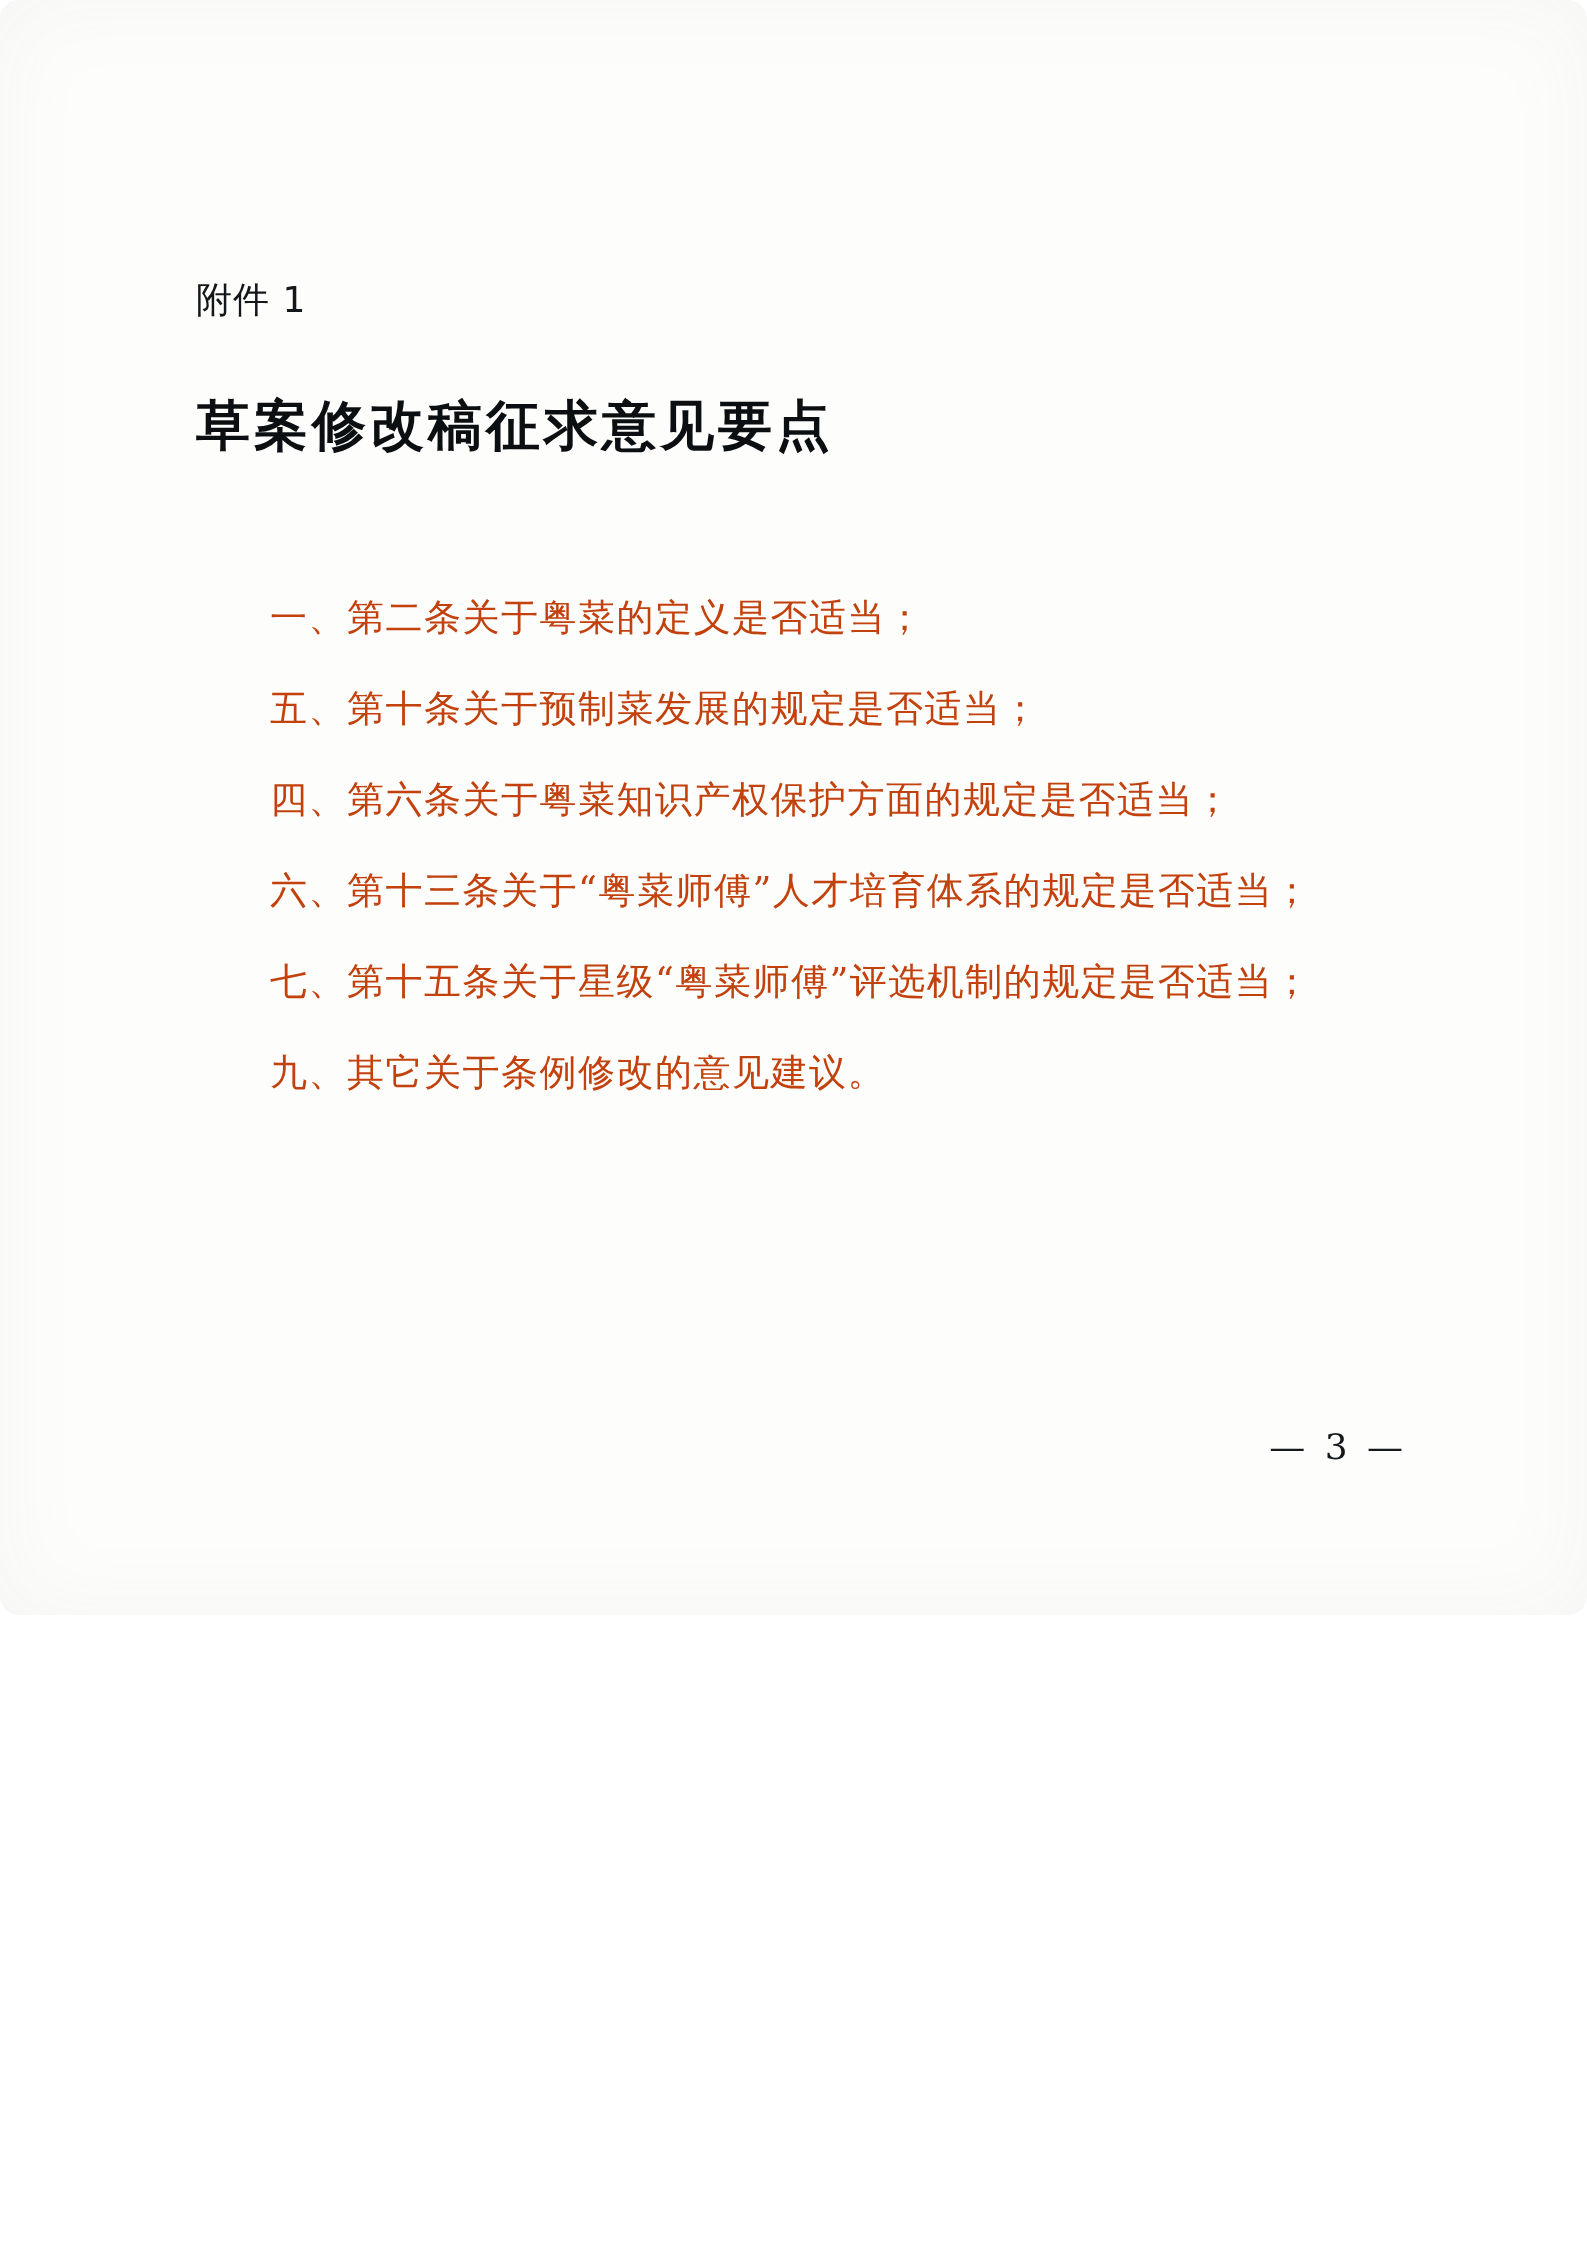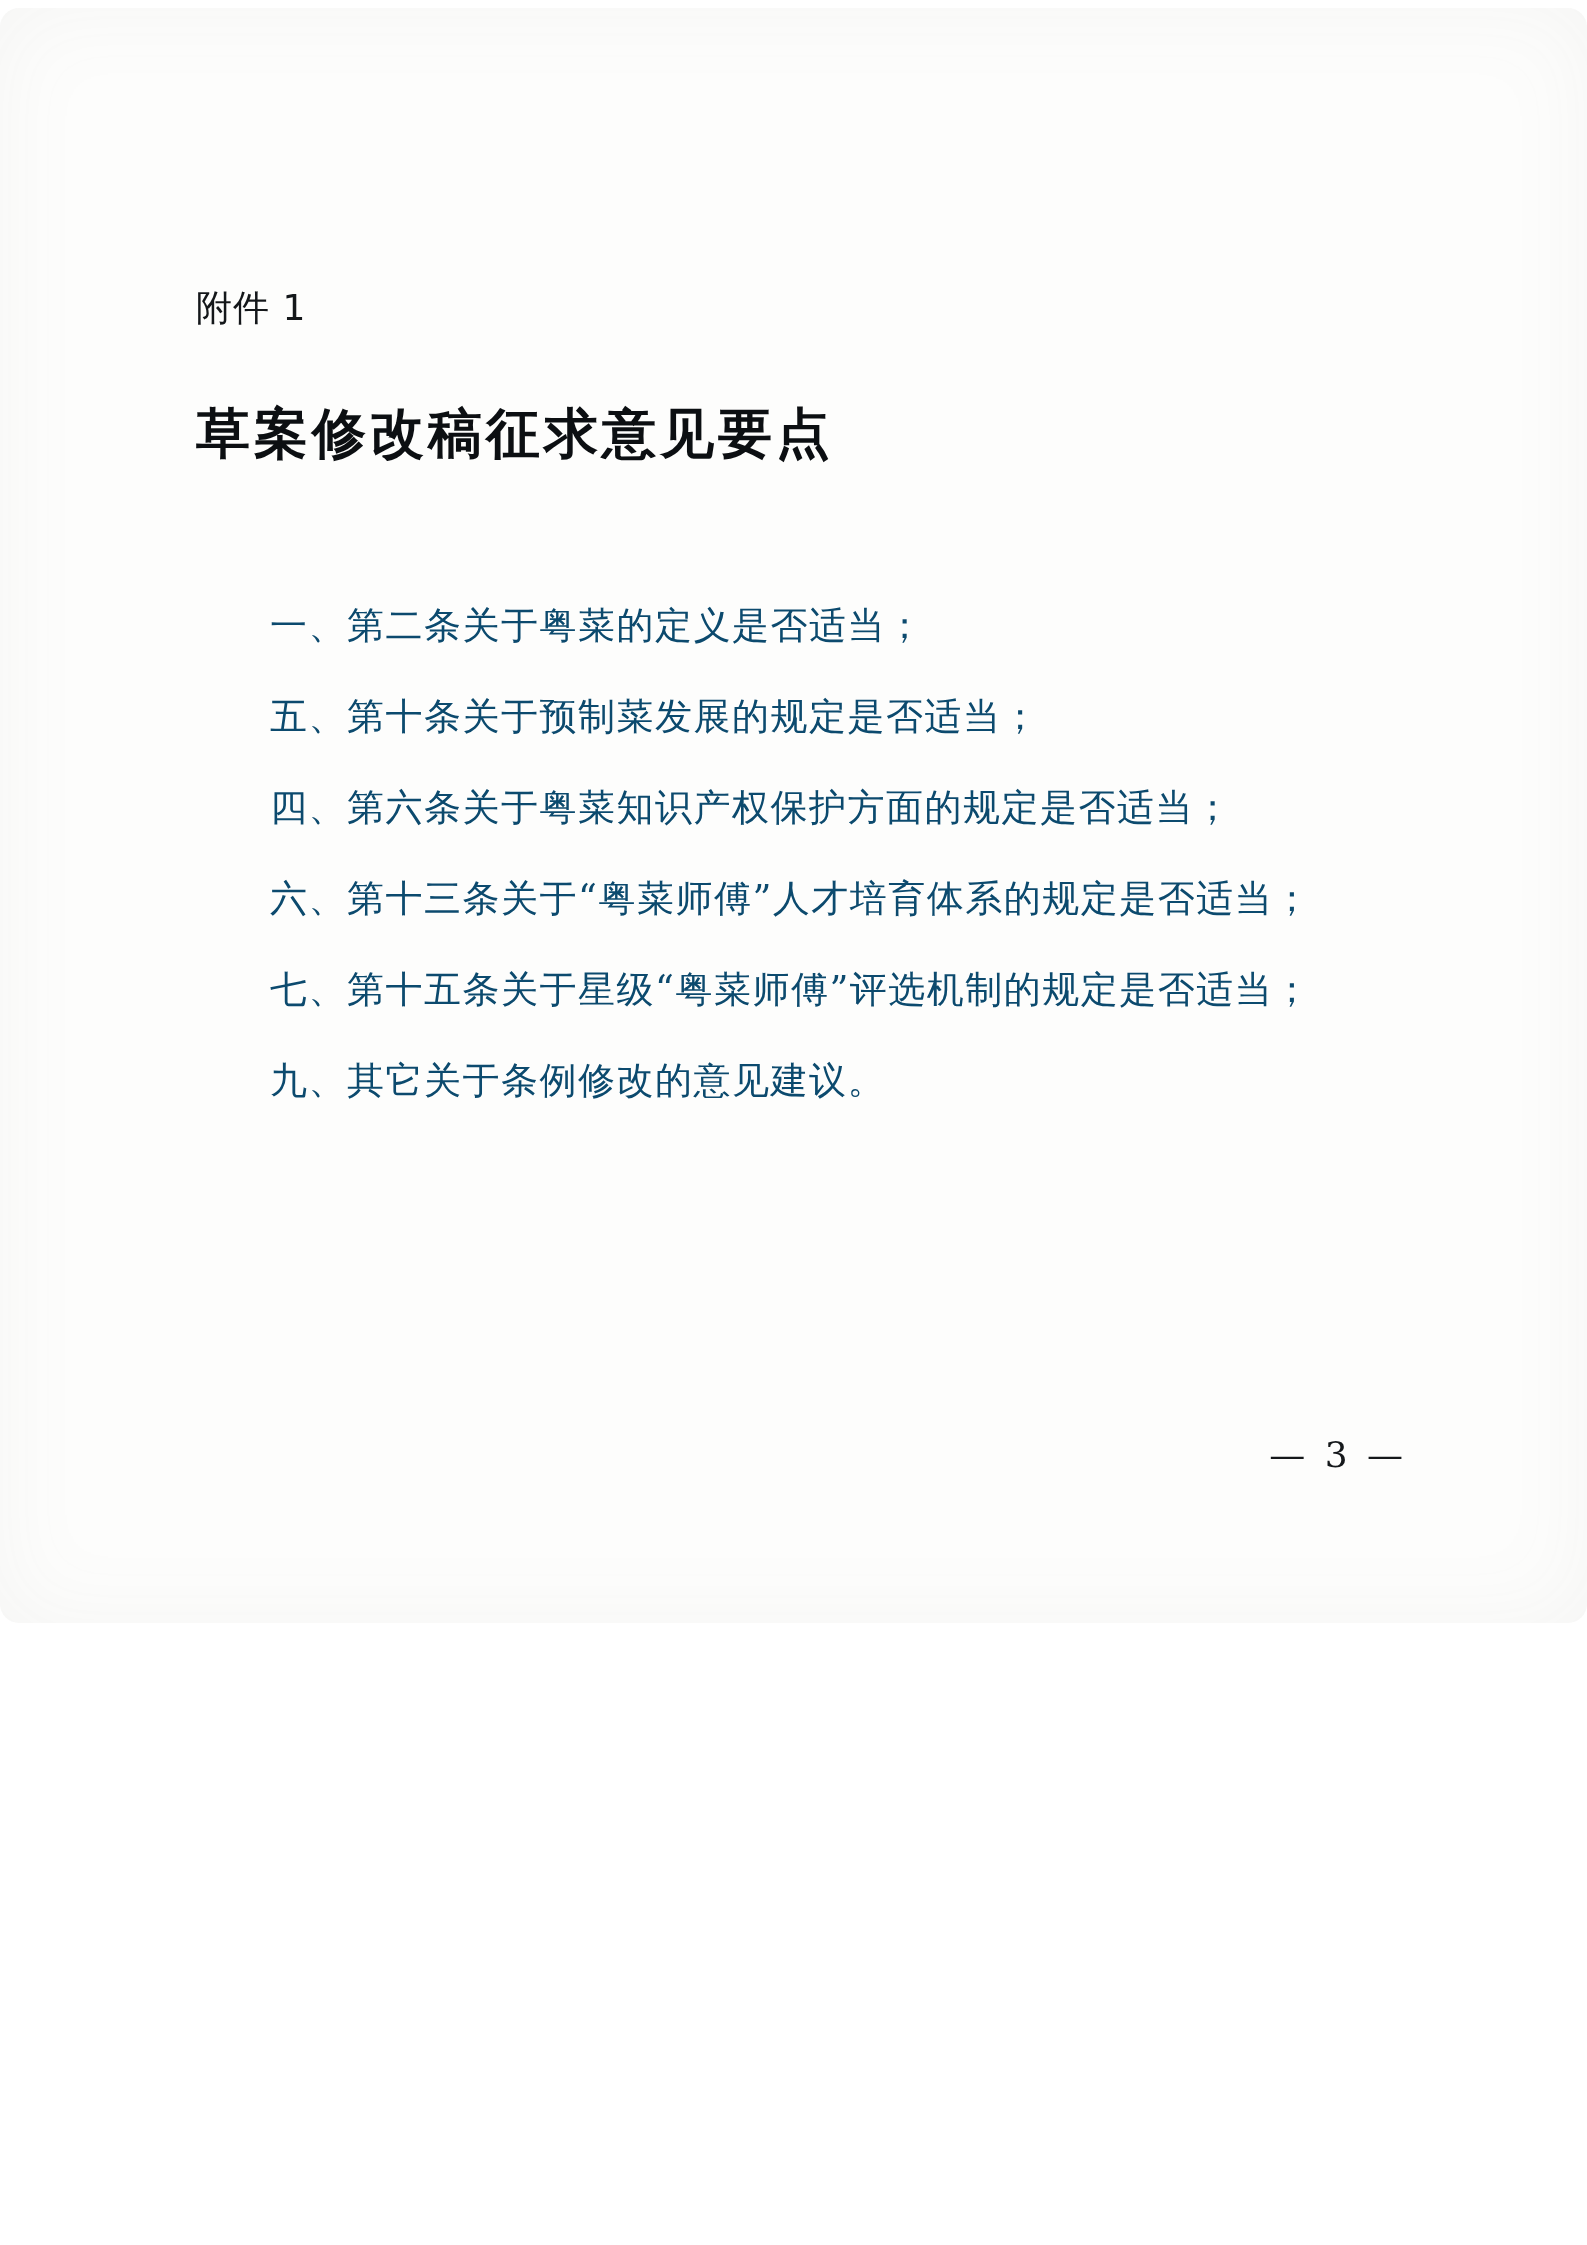--- a/index.html
+++ b/index.html
@@ -7,21 +7,21 @@
     padding: 0;
     background: #ffffff;
   }
   body {
     font-family: "DejaVu Serif", "Liberation Serif", serif;
   }
   .page {
     position: relative;
     width: 1587px;
     height: 1615px;
-    margin: 8px auto;
+    margin: 0 auto;
     background: #fdfdfc;
     overflow: hidden;
     border-radius: 19px;
   }
   
   .page::after {
     content: "";
     position: absolute;
     inset: 0;
     pointer-events: none;
@@ -56,21 +56,21 @@
   }
   .items {
     position: absolute;
     left: 0;
     top: 578px;
     width: 1160px;
   }
   .item {
     font-size: 37px;
     line-height: 80px;
-    color: #0c4a6e;
+    color: #c2410c;
     text-indent: 74px;
     letter-spacing: 1.5px;
     text-align: justify;
     margin-bottom: 11px;
     font-family: "DejaVu Serif", "Liberation Serif", serif;
   }
   .page-number {
     position: absolute;
     right: 180px;
     bottom: 148px;

